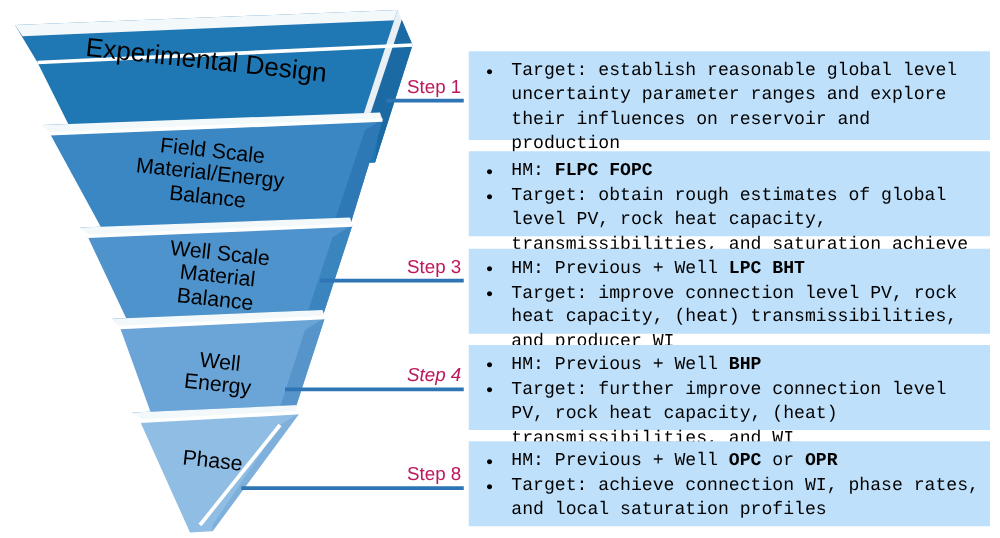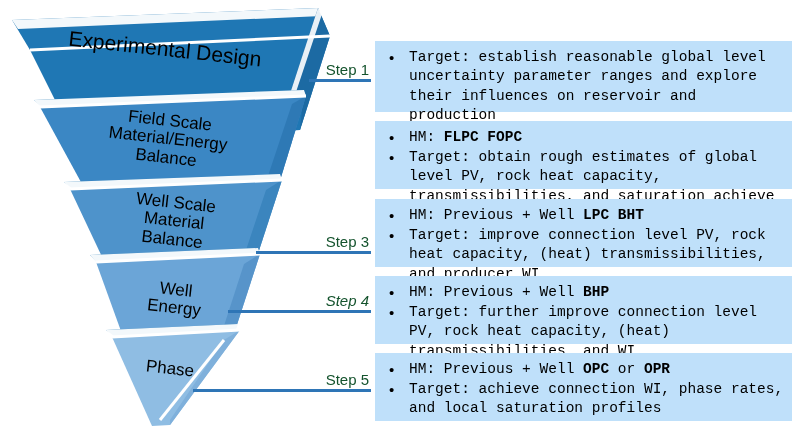--- a/index.html
+++ b/index.html
@@ -58,27 +58,27 @@
     height: 0;
     border-bottom: 3px solid #2E75B6;
     width: 100%;
   }
   .step-label {
     position: absolute;
     right: 2px;
     bottom: 4px;
     font-size: 15px;
     font-family: "Liberation Sans", sans-serif;
-    color: #14532d;
+    color: #be185d;
     white-space: nowrap;
   }
 
   .sc-1 { left: 309px; top: 52px;  width: 62px; }
   .sc-2 { left: 281px; top: 133px; width: 90px; }
-  .sc-3 { left: 256px; top: 224px; width: 115px; text-decoration: underline; }
+  .sc-3 { left: 256px; top: 196px; width: 115px; text-decoration: underline; }
   .sc-4 { left: 228px; top: 283px; width: 143px; font-style: italic; }
   .sc-5 { left: 193px; top: 362px; width: 178px; }
 
   
   .info-box {
     position: absolute;
     left: 375px;
     width: 417px;
     background: #BFE0FA;
     box-sizing: border-box;
@@ -183,21 +183,21 @@
   <div class="step-connector sc-3">
     <div class="step-rule"></div>
     <div class="step-label">Step 3</div>
   </div>
   <div class="step-connector sc-4">
     <div class="step-rule"></div>
     <div class="step-label">Step 4</div>
   </div>
   <div class="step-connector sc-5">
     <div class="step-rule"></div>
-    <div class="step-label">Step 5</div>
+    <div class="step-label">Step 8</div>
   </div>
 
   <div class="info-box ib-1">
       <div class="bullet-row">
         <span class="bullet-dot">•</span>
         <span class="bullet-text"><span>Target: establish reasonable global level uncertainty parameter ranges and explore their influences on reservoir and production</span></span>
       </div>
     </div>
   <div class="info-box ib-2">
       <div class="bullet-row">

